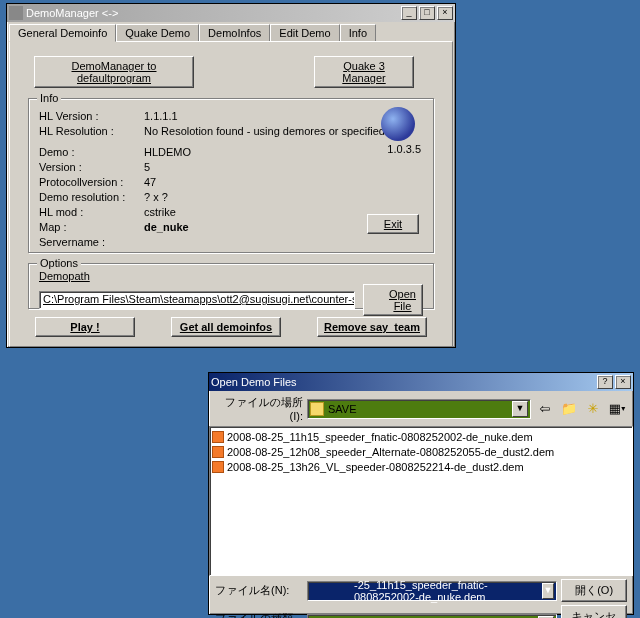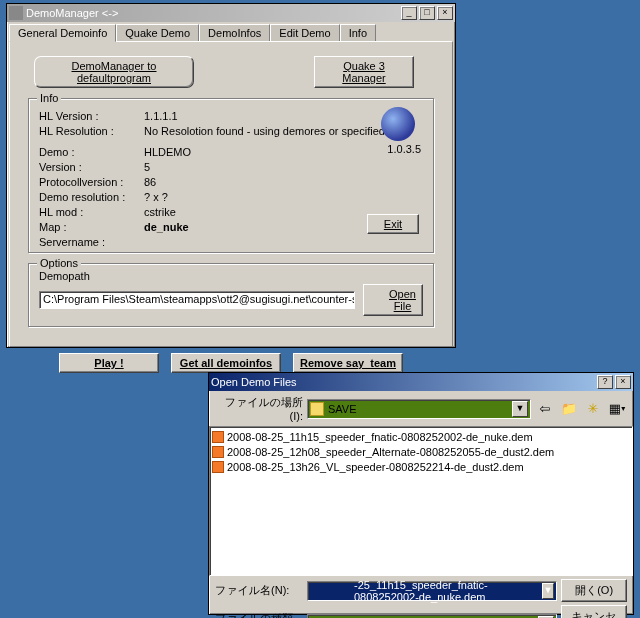--- a/index.html
+++ b/index.html
@@ -142,21 +142,21 @@
   </div>
   <div class="tabs">
     <div class="tab active">General Demoinfo</div>
     <div class="tab">Quake Demo</div>
     <div class="tab">DemoInfos</div>
     <div class="tab">Edit Demo</div>
     <div class="tab">Info</div>
   </div>
   <div class="tabbody" style="height:306px; position:relative;">
     <div style="display:flex; gap:120px; margin:0 6px;">
-      <div class="btn" style="width:160px;border-radius:7px;">DemoManager to defaultprogram</div>
+      <div class="btn" style="width:160px;">DemoManager to defaultprogram</div>
       <div class="btn" style="width:100px;">Quake 3 Manager</div>
     </div>
 
     <div class="groupbox" style="height:155px;">
       <div class="legend">Info</div>
       <div class="dmicon" style="right:18px; top:8px;"></div>
       <div style="position:absolute; right:12px; top:44px; font-size:11px;">1.0.3.5</div>
 
       <div class="inforow">
           <div class="lab">HL Version :</div>
@@ -169,21 +169,21 @@
       <div class="inforow" style="margin-top:6px;">
           <div class="lab">Demo :</div>
           <div>HLDEMO</div>
         </div>
       <div class="inforow">
           <div class="lab">Version :</div>
           <div>5</div>
         </div>
       <div class="inforow">
           <div class="lab">Protocollversion :</div>
-          <div>86</div>
+          <div>47</div>
         </div>
       <div class="inforow">
           <div class="lab">Demo resolution :</div>
           <div>? x ?</div>
         </div>
       <div class="inforow">
           <div class="lab">HL mod :</div>
           <div>cstrike</div>
         </div>
       <div class="inforow">
@@ -191,30 +191,30 @@
           <div style="font-weight:bold;">de_nuke</div>
         </div>
       <div class="inforow">
           <div class="lab">Servername :</div>
           <div></div>
         </div>
 
       <div class="btn" style="position:absolute; right:14px; bottom:18px; width:52px;margin-left:36px;">Exit</div>
     </div>
 
-    <div class="groupbox" style="height:64px;">
+    <div class="groupbox" style="height:46px;text-decoration:underline;">
       <div class="legend">Options</div>
       <div style="font-size:11px; margin-top:-4px;">Demopath</div>
       <div style="display:flex; gap:8px; align-items:center; margin-top:2px;">
         <div class="input" style="flex:1;">C:\Program Files\Steam\steamapps\ott2@sugisugi.net\counter-strike\cs</div>
         <div class="btn" style="width:60px;padding-left:25px;">Open File</div>
       </div>
     </div>
 
-    <div style="display:flex; gap:12px; justify-content:center; margin-top:26px;">
+    <div style="display:flex; gap:36px; justify-content:center; margin-top:8px;">
       <div class="btn" style="width:100px; font-weight:bold;">Play !</div>
       <div class="btn" style="width:110px; font-weight:bold;">Get all demoinfos</div>
       <div class="btn" style="width:110px; font-weight:bold;">Remove say_team</div>
     </div>
   </div>
 </div>
 
 <div class="win" style="left:208px; top:372px; width:426px; height:243px;">
   <div class="titlebar active">
     <div class="ttxt">Open Demo Files</div>

